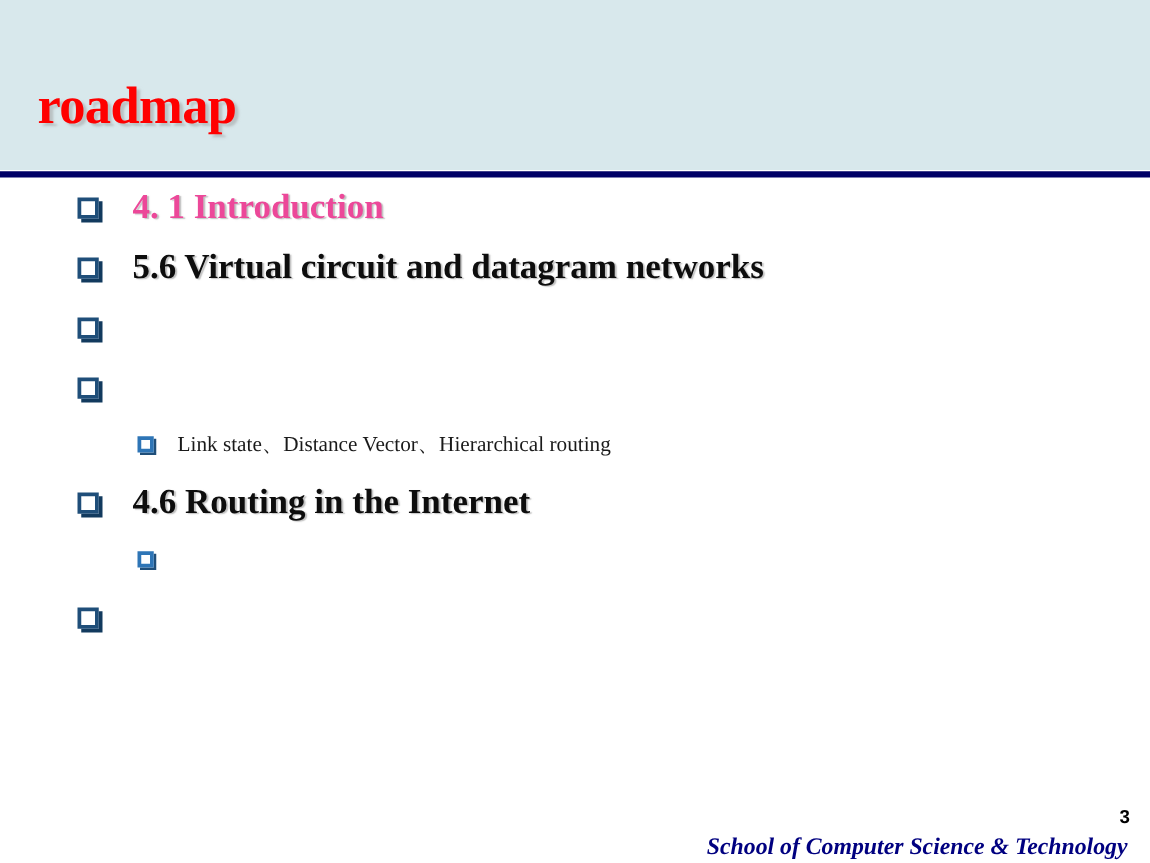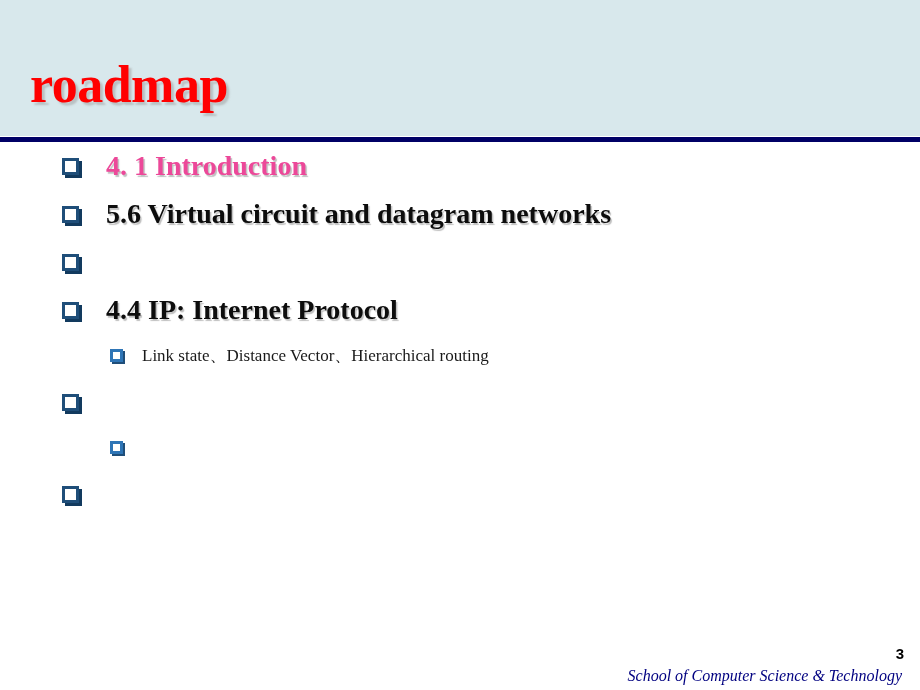--- a/index.html
+++ b/index.html
@@ -33,21 +33,21 @@
     background: #000066;
     border-top: 1px solid #ffffff;
     box-sizing: border-box;
   }
   .slide-title {
     position: absolute;
     left: 30px;
     top: 50px;
     font-family: "Liberation Serif", "DejaVu Serif", serif;
     font-weight: bold;
-    font-size: 52px;
+    font-size: 42px;
     line-height: 70px;
     color: #ff0000;
     letter-spacing: -0.5px;
     text-shadow: 3px 3px 2px rgba(160,160,160,0.55);
     white-space: nowrap;
   }
 
   
   .content {
     position: absolute;
@@ -129,23 +129,23 @@
     font-family: "Liberation Sans", "DejaVu Sans", sans-serif;
     font-weight: bold;
     font-size: 15px;
     color: #000000;
   }
   .footer-text {
     position: absolute;
     right: 18px;
     top: 667px;
     font-family: "Liberation Serif", "DejaVu Serif", serif;
-    font-weight: normal;
+    font-weight: bold;
     font-style: italic;
-    font-size: 16px;
+    font-size: 19px;
     color: #000080;
     white-space: nowrap;
   }
 </style>
 </head>
 <body>
 
 <div class="header-band"></div>
 <div class="header-rule"></div>
 <div class="slide-title">roadmap</div>
@@ -162,31 +162,31 @@
       <span class="bullet-lg"></span>
       <span class="txt-l1">5.6 Virtual circuit and datagram networks</span>
     </li>
 
     <li class="level1">
       <span class="bullet-lg"></span>
     </li>
 
     <li class="level1">
       <span class="bullet-lg"></span>
-      <span class="txt-l1">4.4 IP: Internet Protocol</span>
     </li>
 
 
     <li class="level2">
       <span class="bullet-sm"></span>
       <span class="txt-l2">Link state、Distance Vector、Hierarchical routing</span>
     </li>
 
     <li class="level1">
       <span class="bullet-lg"></span>
+      <span class="txt-l1">4.6 Routing in the Internet</span>
     </li>
 
     <li class="level2">
       <span class="bullet-sm"></span>
     </li>
 
 
     <li class="level1">
       <span class="bullet-lg"></span>
     </li>

